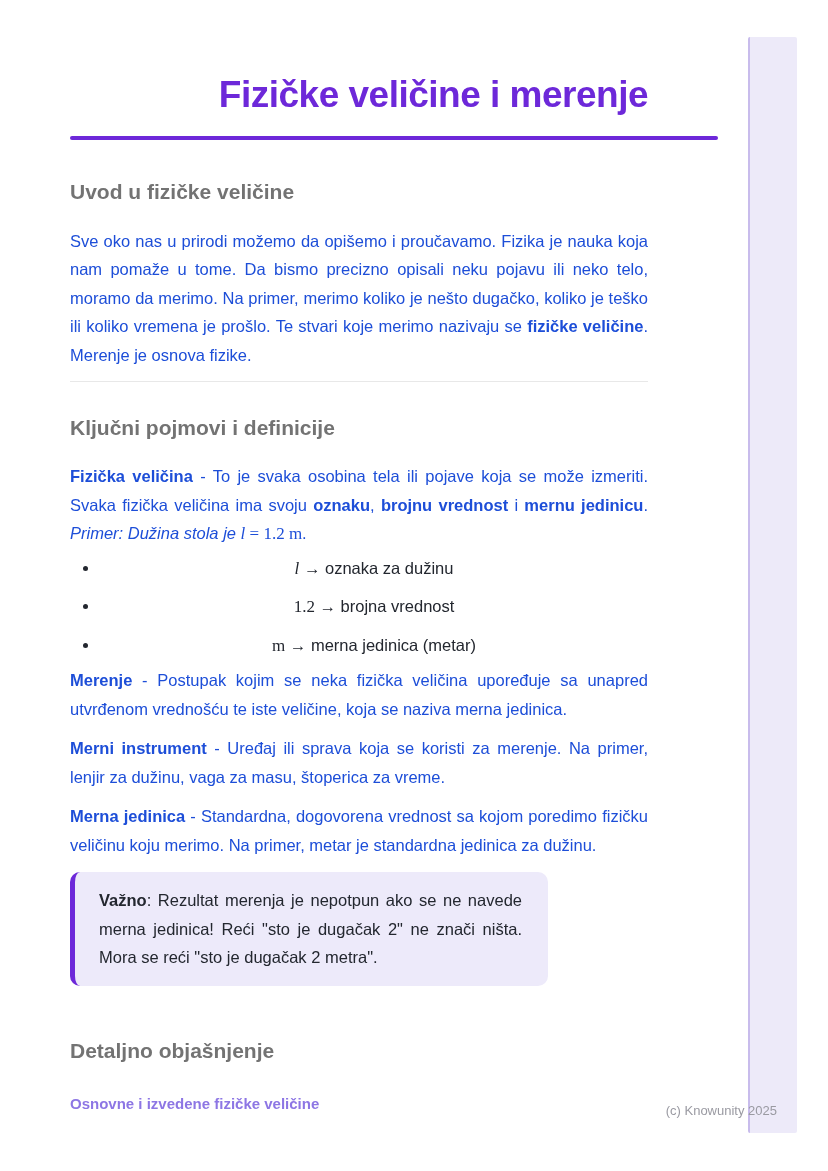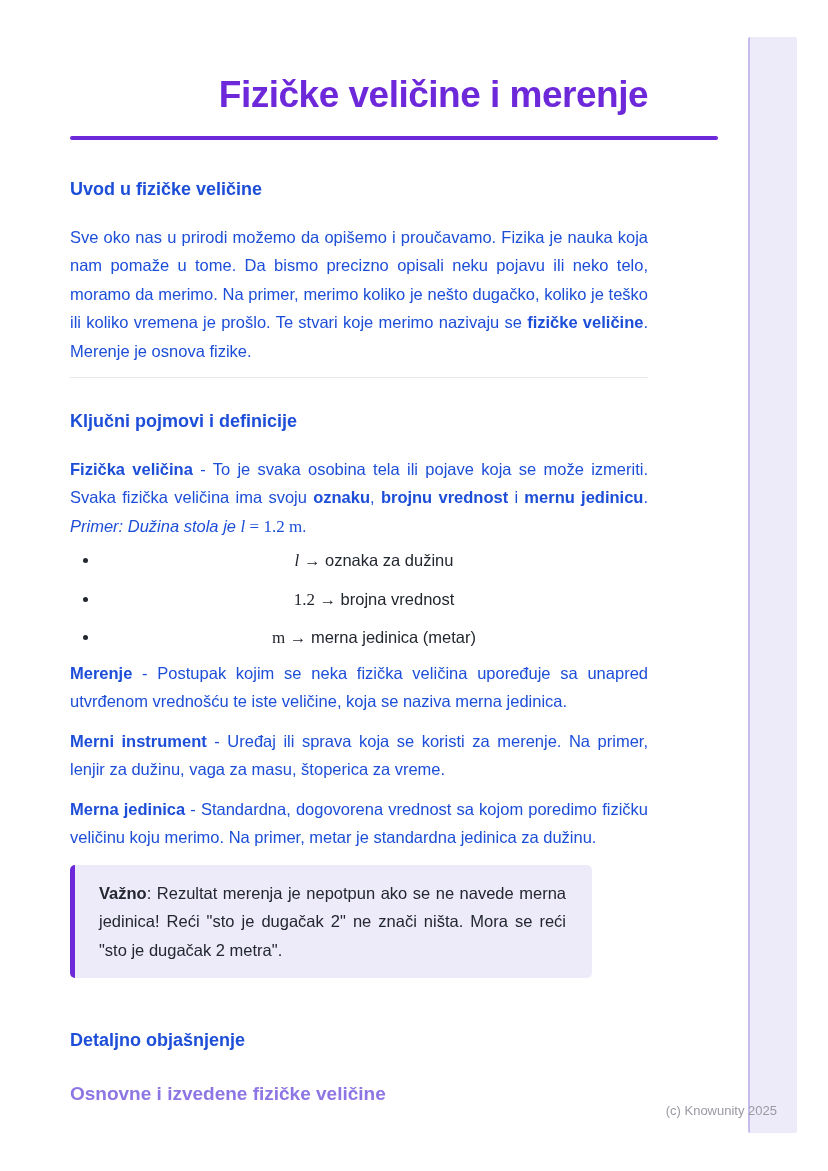--- a/index.html
+++ b/index.html
@@ -30,30 +30,30 @@
   .title-rule {
     margin: 18px 0 0 0;
     border: none;
     width: 648px;
     height: 4px;
     background: #6d28d9;
     border-radius: 2px;
   }
   h2.sec {
     margin: 38px 0 0 0;
-    font-size: 18px;
+    font-size: 21px;
     line-height: 1.3;
     font-weight: 700;
-    color: #1d4ed8;
+    color: #737373;
   }
   h2.sec.kljucni { margin-top: 32px; }
   h2.sec.detaljno { margin-top: 51px; }
   h3.subsec {
     margin: 30px 0 0 0;
-    font-size: 19px;
+    font-size: 15px;
     line-height: 1.3;
     font-weight: 700;
     color: #8d76e4;
   }
   p.body {
     margin: 21px 0 0 0;
     font-size: 16.5px;
     line-height: 28.5px;
     text-align: justify;
     color: #1d4ed8;
@@ -82,24 +82,24 @@
   }
   ul.bullets li {
     font-size: 16.5px;
     line-height: 28.5px;
     margin-bottom: 9px;
   }
   ul.bullets li:last-child { margin-bottom: 6px; }
   .callout {
     margin: 13px 0 10px 0;
     box-sizing: border-box;
-    width: 522px;
+    width: 478px;
     background: #edeafa;
     border-left: 5px solid #6d28d9;
-    border-radius: 5px;
+    border-radius: 10px;
     padding: 14px 26px 14px 24px;
   }
   .callout p {
     margin: 0;
     font-size: 16.5px;
     line-height: 28.5px;
     text-align: justify;
     color: #23272f;
   }
   .next-page-strip {

